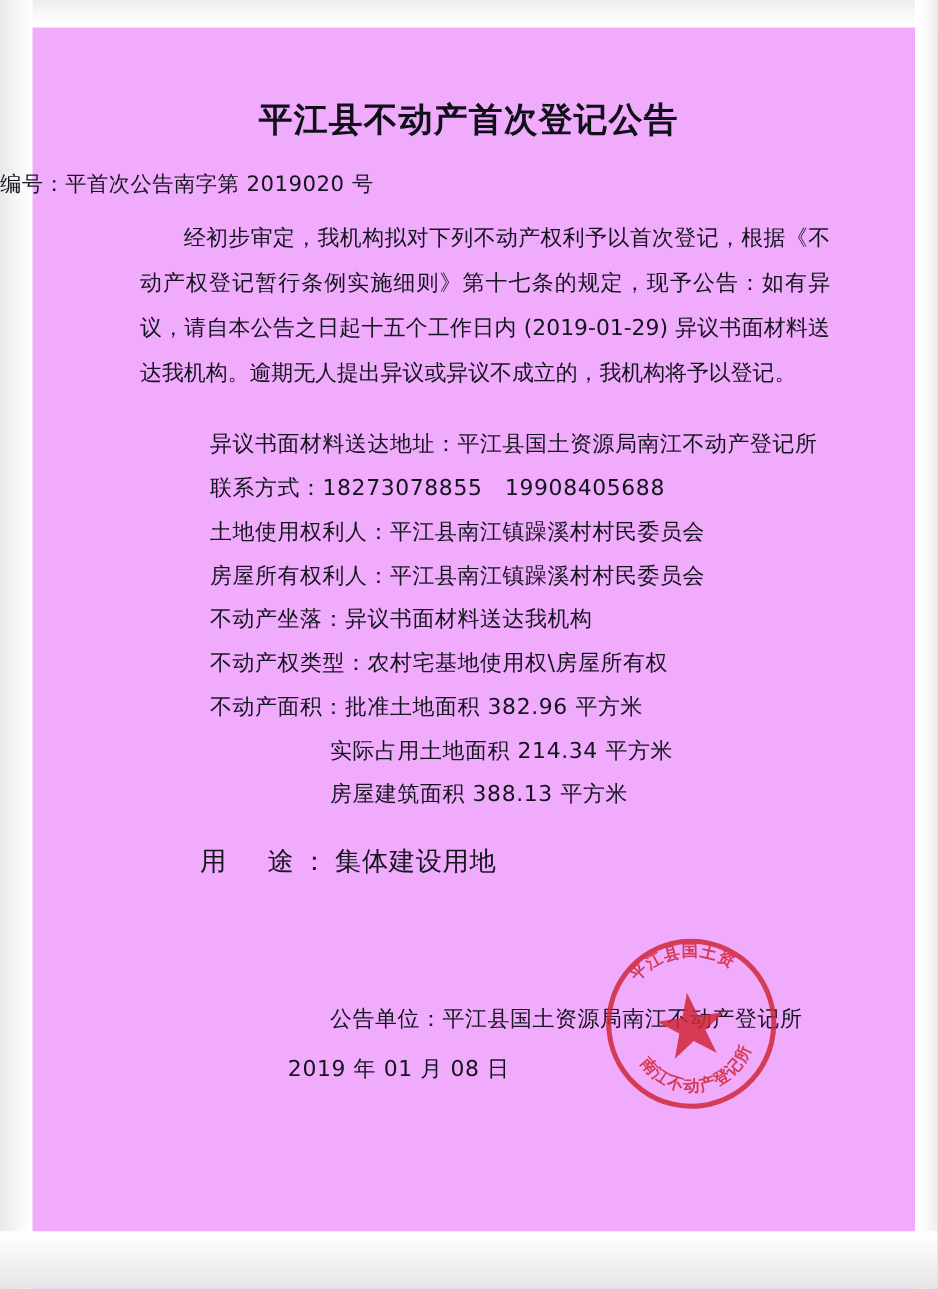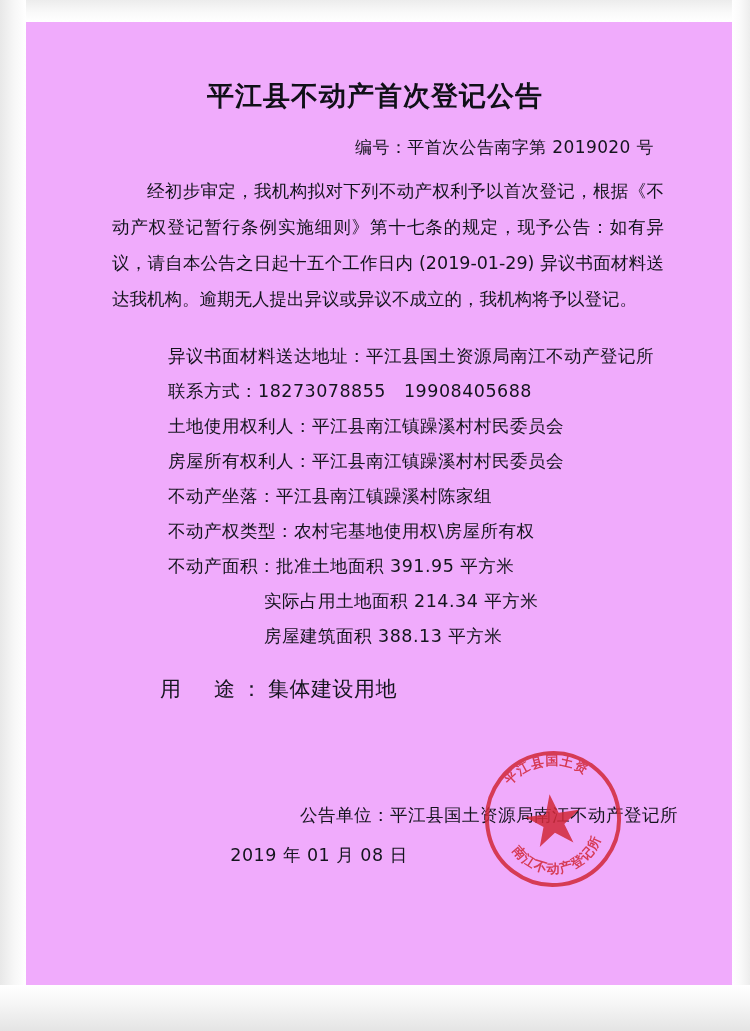--- a/index.html
+++ b/index.html
@@ -58,21 +58,20 @@
     text-align: center;
     font-size: 27px;
     font-weight: bold;
     letter-spacing: 1px;
     margin-top: 78px;
     color: #101018;
     font-family: "DejaVu Sans", "Liberation Sans", sans-serif;
   }
 
   .doc-number {
-    text-align: right;
     padding-right: 96px;
     margin-top: 22px;
     font-size: 17px;
     letter-spacing: 0.4px;
   }
 
   .body-block {
     margin-top: 14px;
     padding-left: 112px;
     padding-right: 86px;
@@ -113,21 +112,21 @@
     font-size: 21px;
     line-height: 35px;
   }
   .use-label {
     letter-spacing: 6px;
   }
 
   .issuer {
     margin-top: 96px;
     text-align: right;
-    padding-right: 72px;
+    padding-right: 108px;
     font-size: 17.5px;
     letter-spacing: 0.5px;
   }
   .issue-date {
     margin-top: 16px;
     text-align: center;
     padding-right: 112px;
     font-size: 17.5px;
     letter-spacing: 0.5px;
   }
@@ -186,29 +185,29 @@
 
       <div class="field-row">
         <span class="field-label">土地使用权利人：</span><span class="field-value">平江县南江镇躁溪村村民委员会</span>
       </div>
 
       <div class="field-row">
         <span class="field-label">房屋所有权利人：</span><span class="field-value">平江县南江镇躁溪村村民委员会</span>
       </div>
 
       <div class="field-row">
-        <span class="field-label">不动产坐落：</span><span class="field-value">平江县南江镇躁溪村陈家组</span>
+        <span class="field-label">不动产坐落：</span><span class="field-value">异议书面材料送达我机构</span>
       </div>
 
       <div class="field-row">
         <span class="field-label">不动产权类型：</span><span class="field-value">农村宅基地使用权\房屋所有权</span>
       </div>
 
       <div class="field-row">
-        <span class="field-label">不动产面积：</span><span class="field-value">批准土地面积 391.95 平方米</span>
+        <span class="field-label">不动产面积：</span><span class="field-value">批准土地面积 382.96 平方米</span>
       </div>
 
       <div class="field-row sub">
         <span class="field-value">实际占用土地面积 214.34 平方米</span>
       </div>
 
       <div class="field-row sub">
         <span class="field-value">房屋建筑面积 388.13 平方米</span>
       </div>
 

